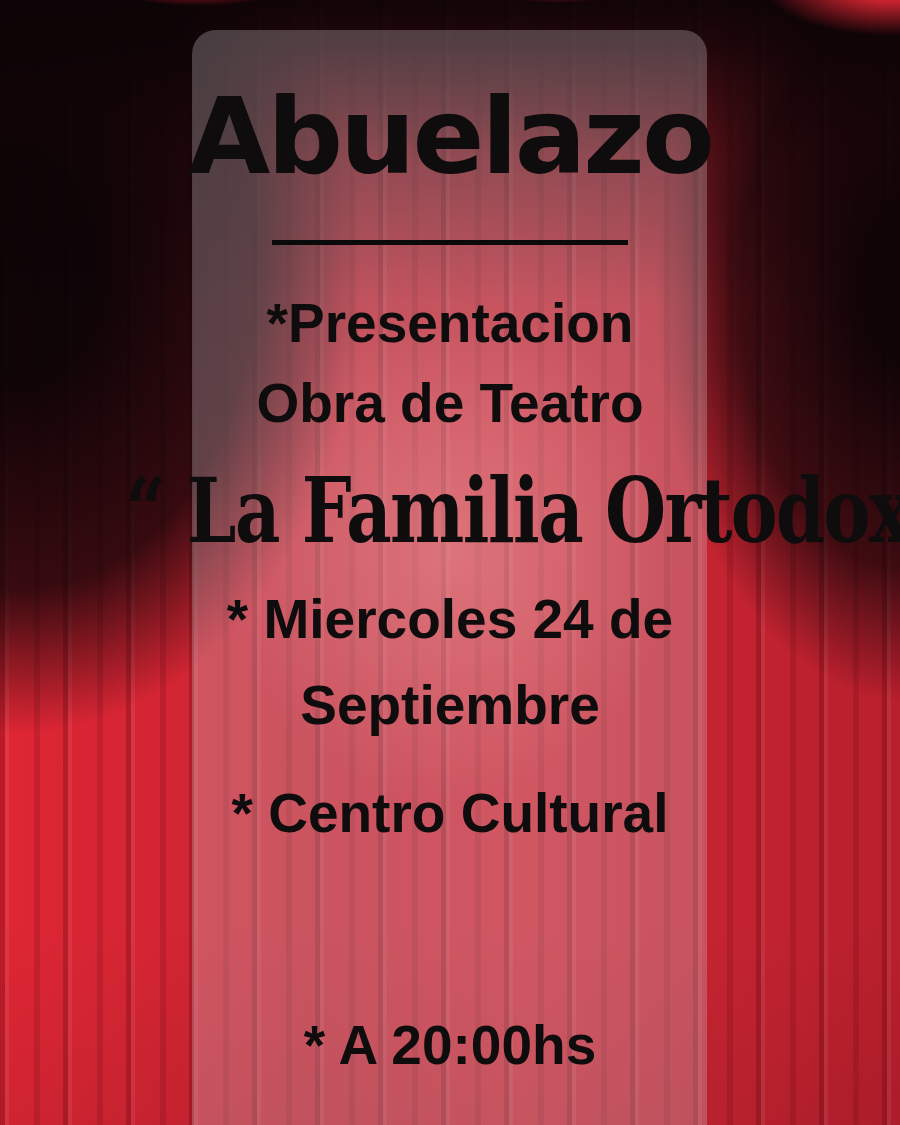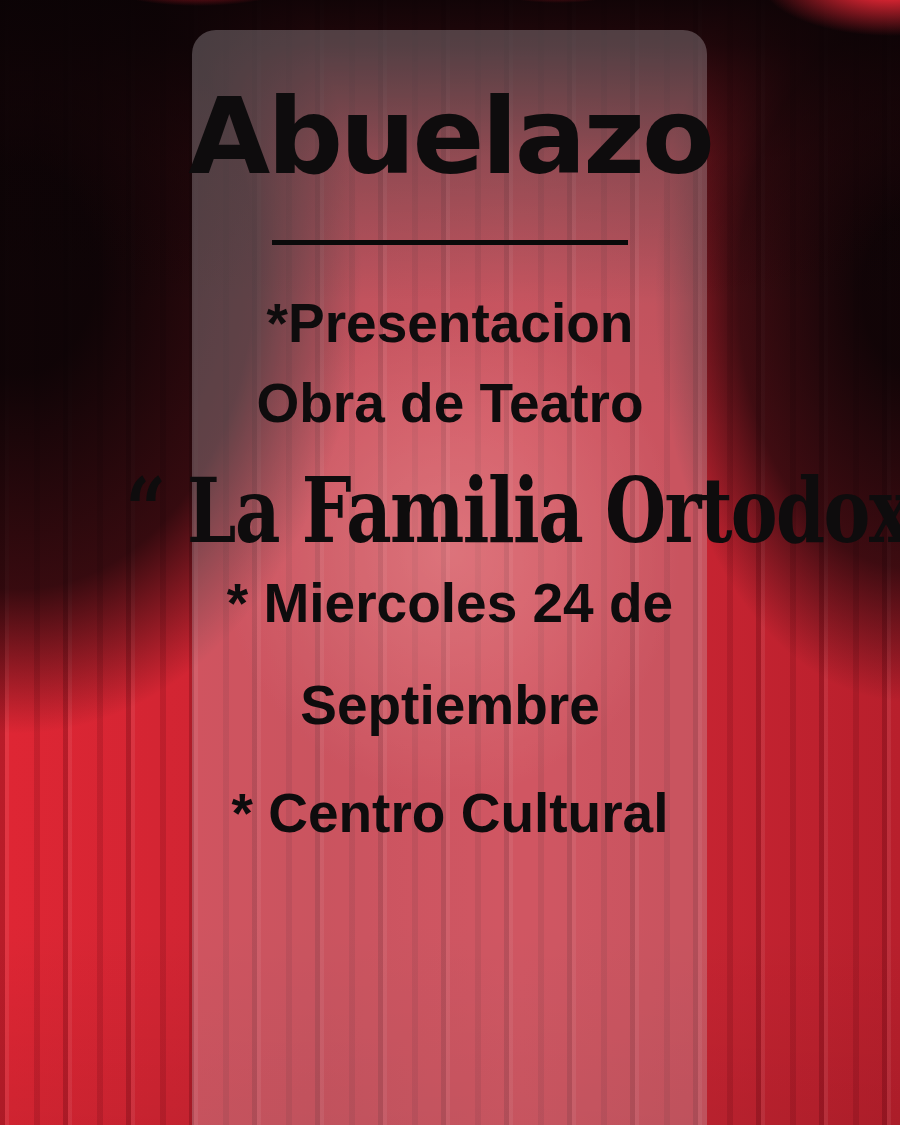--- a/index.html
+++ b/index.html
@@ -93,21 +93,21 @@
     font-size: 90px;
     line-height: 104px;
   }
   .familia .stretch {
     display: inline-block;
     font-family: "DejaVu Serif", serif;
     font-weight: 900;
     letter-spacing: -2px;
     transform: scaleX(0.78);
   }
-  .d1 { top: 563px; }
+  .d1 { top: 579px; }
   .d2 { top: 665px; }
   .v1 { top: 773px; }
   .v2 { top: 853px; }
   .time { top: 1005px; }
 </style>
 </head>
 <body>
 
 <div class="poster">
 
@@ -127,14 +127,15 @@
     <span class="stretch">“ La Familia Ortodoxa “</span>
   </div>
 
   <div class="txt body-line d1">* Miercoles 24 de</div>
 
   <div class="txt body-line v1">* Centro Cultural</div>
 
   <div class="txt body-line d2">Septiembre</div>
 
 
+  <div class="txt body-line time">* A 20:00hs</div>
 
 </div>
 
 </body></html>

